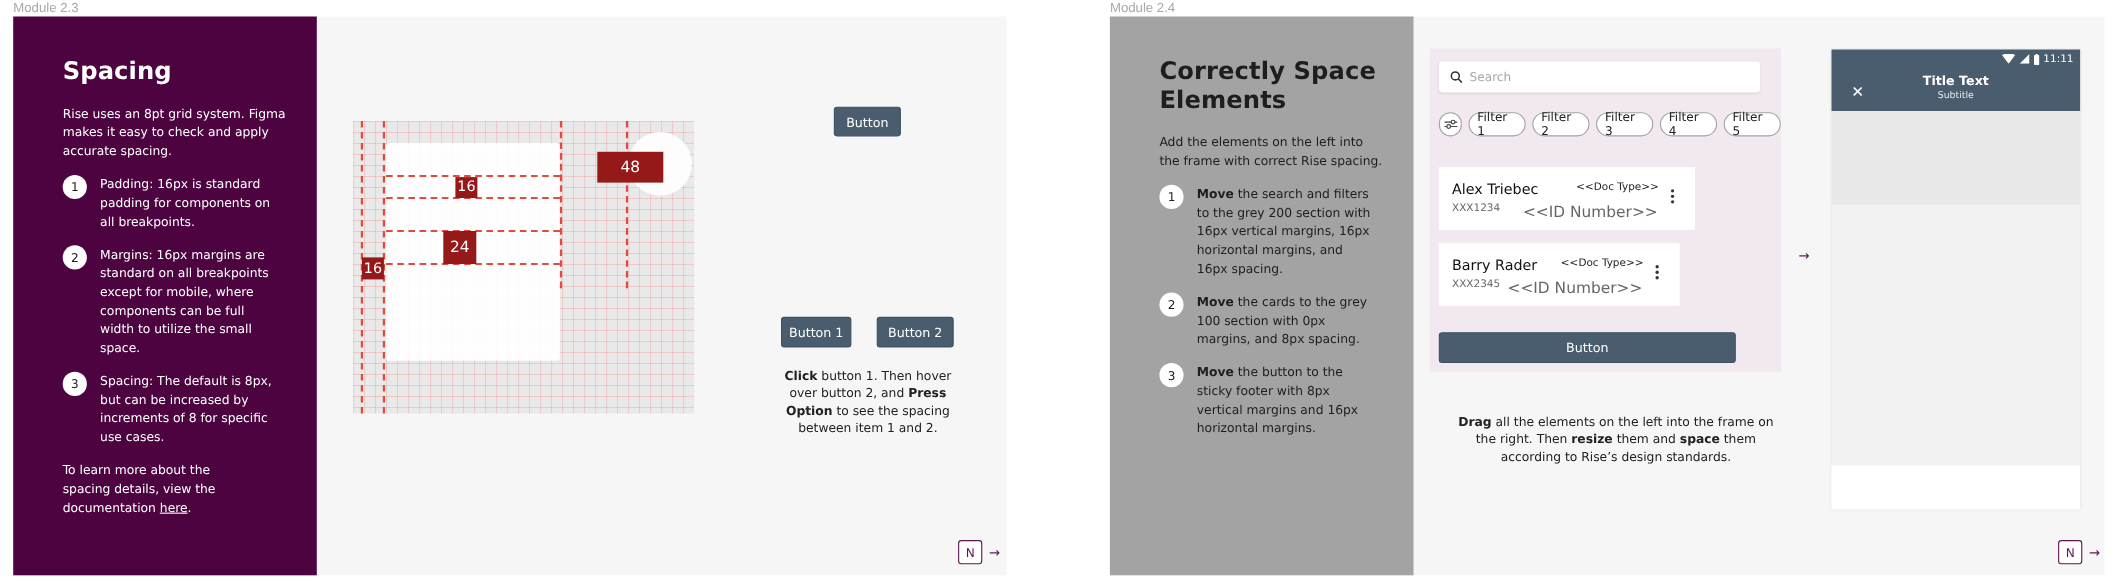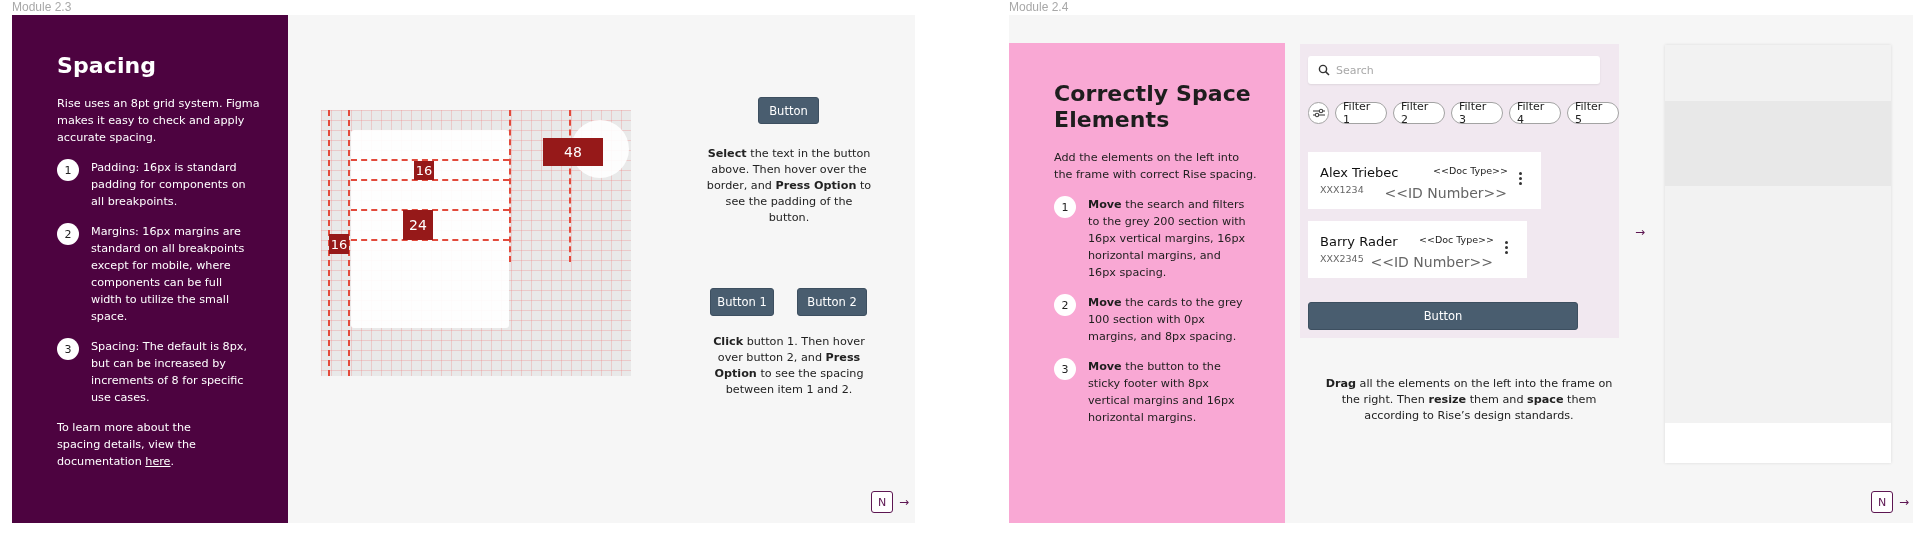--- a/index.html
+++ b/index.html
@@ -7,21 +7,21 @@
   body { background: #ffffff; font-family: "DejaVu Sans", "Liberation Sans", sans-serif; position: relative; color: #222; }
 
   .module-label { position: absolute; top: 0; font-size: 12px; color: #a8a8a8; font-family: "Liberation Sans", sans-serif; }
 
   .frame { position: absolute; top: 15px; height: 508px; background: #f6f6f6; }
   #m23 { left: 12px; width: 903px; }
   #m24 { left: 1009px; width: 904px; }
 
   .side { position: absolute; left: 0; top: 0; bottom: 0; width: 276px; padding: 38px 28px 0 45px; }
   #m23 .side { background: #4d0340; color: #fff; }
-  #m24 .side { background: #f9a8d4; color: #1e1e1e; margin-top: 28px; }
+  #m24 .side { background: #a3a3a3; color: #1e1e1e; }
 
   .side h1 { font-size: 22px; font-weight: bold; line-height: 26px; margin-bottom: 16px; letter-spacing: 0.1px; }
   .side p, .side .step-text { font-size: 11.2px; line-height: 17px; }
   .side p.intro { margin-bottom: 13px; }
   .step { display: flex; align-items: flex-start; margin-bottom: 13px; }
   .step-num { flex: none; width: 22px; height: 22px; border-radius: 50%; background: #fff; color: #222; font-size: 11px; display: flex; align-items: center; justify-content: center; margin-right: 12px; margin-top: 0px; }
   .step-text { width: 160px; }
   .step-text b { font-weight: bold; }
   .link { text-decoration: underline; color: inherit; cursor: pointer; }
 
@@ -104,21 +104,20 @@
     <div class="hdash" style="left:30px; top:69px; width:158px;"></div>
     <div class="hdash" style="left:30px; top:99px; width:158px;"></div>
     <div class="hdash" style="left:30px; top:129px; width:158px;"></div>
     <div class="tag" style="left:188px; top:28px; width:60px; height:28px; font-size:14px;margin-left:34px;">48</div>
     <div class="tag" style="left:93px; top:51px; width:20px; height:19px;">16</div>
     <div class="tag" style="left:82px; top:100px; width:30px; height:30px; font-size:14px;">24</div>
     <div class="tag" style="left:8px; top:124px; width:20px; height:20px;">16</div>
   </div>
 
   <div class="btn" style="left:746px; top:82px; width:61px; height:27px;">Button</div>
-  <div class="instr" style="left:693px; top:131px; width:168px;"><b>Select</b><span> the text in the button above. Then hover over the border, and </span><b>Press Option</b><span> to see the padding of the button.</span></div>
 
   <div class="btn" style="left:698px; top:273px; width:64px; height:28px;">Button 1</div>
   <div class="btn" style="left:785px; top:273px; width:70px; height:28px;">Button 2</div>
   <div class="instr" style="left:688px; top:319px; width:178px;"><b>Click</b><span> button 1. Then hover over button 2, and </span><b>Press Option</b><span> to see the spacing between item 1 and 2.</span></div>
 
   <div class="nav-next" style="left:859px; top:476px;">
     <div class="n-box">N</div>
     <span class="arrow">→</span>
   </div>
 </div>
@@ -190,20 +189,38 @@
     </div>
 
     <div class="wide-btn">Button</div>
   </div>
 
   <div class="instr" style="left:315px; top:361px; width:290px;"><b>Drag</b><span> all the elements on the left into the frame on the right. Then </span><b>resize</b><span> them and </span><b>space</b><span> them according to Rise’s design standards.</span></div>
 
   <span class="arrow" style="position:absolute; left:626px; top:210px;">→</span>
 
   <div class="phone">
+    <div class="ph-head">
+      <div class="ph-status">
+        <svg width="12" height="9" viewBox="0 0 12 9">
+            <path d="M0 1 Q6 -2 12 1 L6 9 Z" fill="#fff"></path>
+          </svg>
+        <svg width="9" height="9" viewBox="0 0 9 9">
+            <path d="M0 9 L9 0 L9 9 Z" fill="#fff"></path>
+          </svg>
+        <svg width="5" height="10" viewBox="0 0 5 10">
+            <rect x="0" y="1" width="5" height="9" rx="0.8" fill="#fff"></rect>
+            <rect x="1.5" y="0" width="2" height="1.2" fill="#fff"></rect>
+          </svg>
+        <span>11:11</span>
+      </div>
+      <span class="ph-close">✕</span>
+      <div class="ph-title">Title Text</div>
+      <div class="ph-sub">Subtitle</div>
+    </div>
     <div class="ph-grey200"></div>
     <div class="ph-footer"></div>
   </div>
 
   <div class="nav-next" style="left:862px; top:476px;">
     <div class="n-box">N</div>
     <span class="arrow">→</span>
   </div>
 </div>
 

